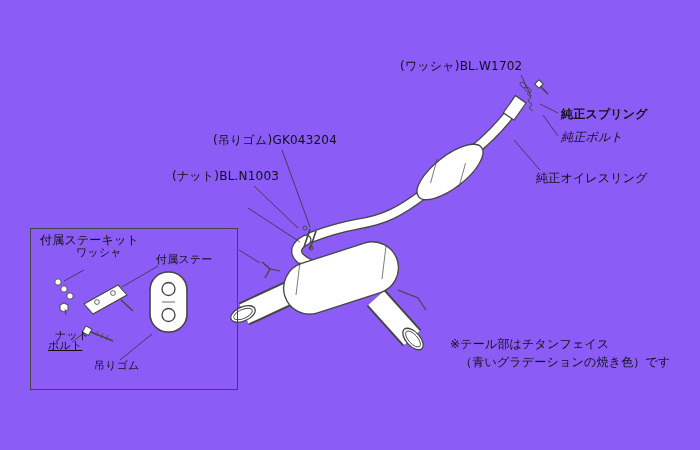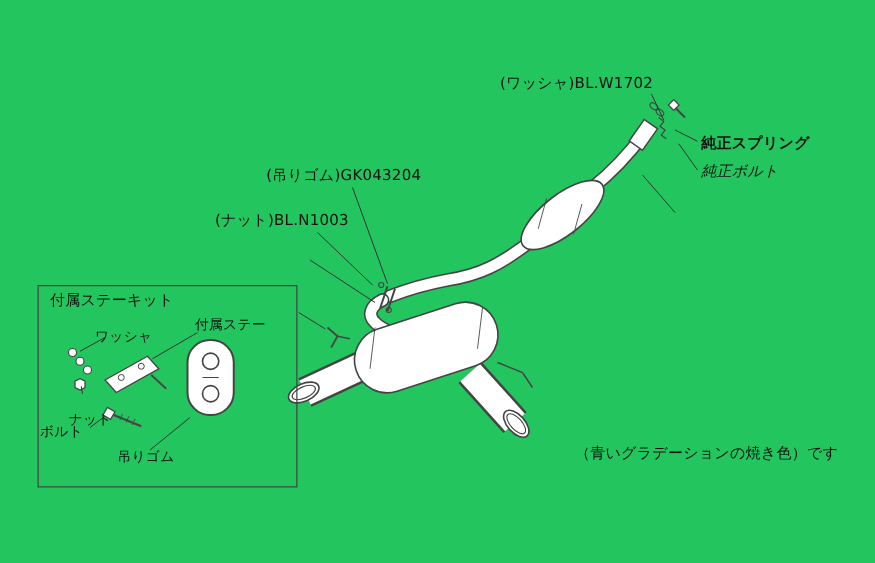--- a/index.html
+++ b/index.html
@@ -1,19 +1,19 @@
 <!DOCTYPE html>
 <html><head>
 <meta charset="utf-8">
 <style>
   html,body { margin:0; padding:0; background:#ffffff; }
   .canvas {
     position:relative;
     width:700px; height:450px;
-    background:#22c55e;
+    background:#8b5cf6;
     overflow:hidden;
     font-family:"DejaVu Sans", sans-serif;
   }
   .art { position:absolute; left:0; top:0; }
   .lbl {
     position:absolute;
     font-size:12px;
     line-height:1.15;
     color:#111111;
     white-space:nowrap;
@@ -152,35 +152,37 @@
       <path d="M 120,360 L 152,334"></path>
     </g>
   </svg>
 
   <div class="lbl" style="left:400px; top:60px;">(ワッシャ)BL.W1702</div>
 
   <div class="lbl" style="left:561px; top:108px;font-weight:bold;">純正スプリング</div>
 
   <div class="lbl" style="left:561px; top:131px;font-style:italic;">純正ボルト</div>
 
+  <div class="lbl" style="left:536px; top:172px;">純正オイレスリング</div>
 
   <div class="lbl" style="left:213px; top:134px;">(吊りゴム)GK043204</div>
 
   <div class="lbl" style="left:172px; top:170px;">(ナット)BL.N1003</div>
 
 
   <div class="kit-box"></div>
 
   <div class="lbl" style="left:40px; top:234px;">付属ステーキット</div>
 
-  <div class="lbl small" style="left:76px; top:264px;font-family:Liberation Serif, serif;">ワッシャ</div>
+  <div class="lbl small" style="left:76px; top:246px;font-family:Liberation Serif, serif;">ワッシャ</div>
 
   <div class="lbl small" style="left:156px; top:254px;">付属ステー</div>
 
   <div class="lbl small" style="left:55px; top:316px;margin-top:14px;">ナット</div>
 
-  <div class="lbl small" style="left:32px; top:340px;">ボルト</div>
+  <div class="lbl small" style="left:48px; top:340px;text-decoration:underline;">ボルト</div>
 
   <div class="lbl small" style="left:94px; top:360px;">吊りゴム</div>
 
+  <div class="lbl note" style="left:450px; top:338px;">※テール部はチタンフェイス</div>
   <div class="lbl note" style="left:460px; top:356px;">（青いグラデーションの焼き色）です</div>
 
 </div>
 
 </body></html>

